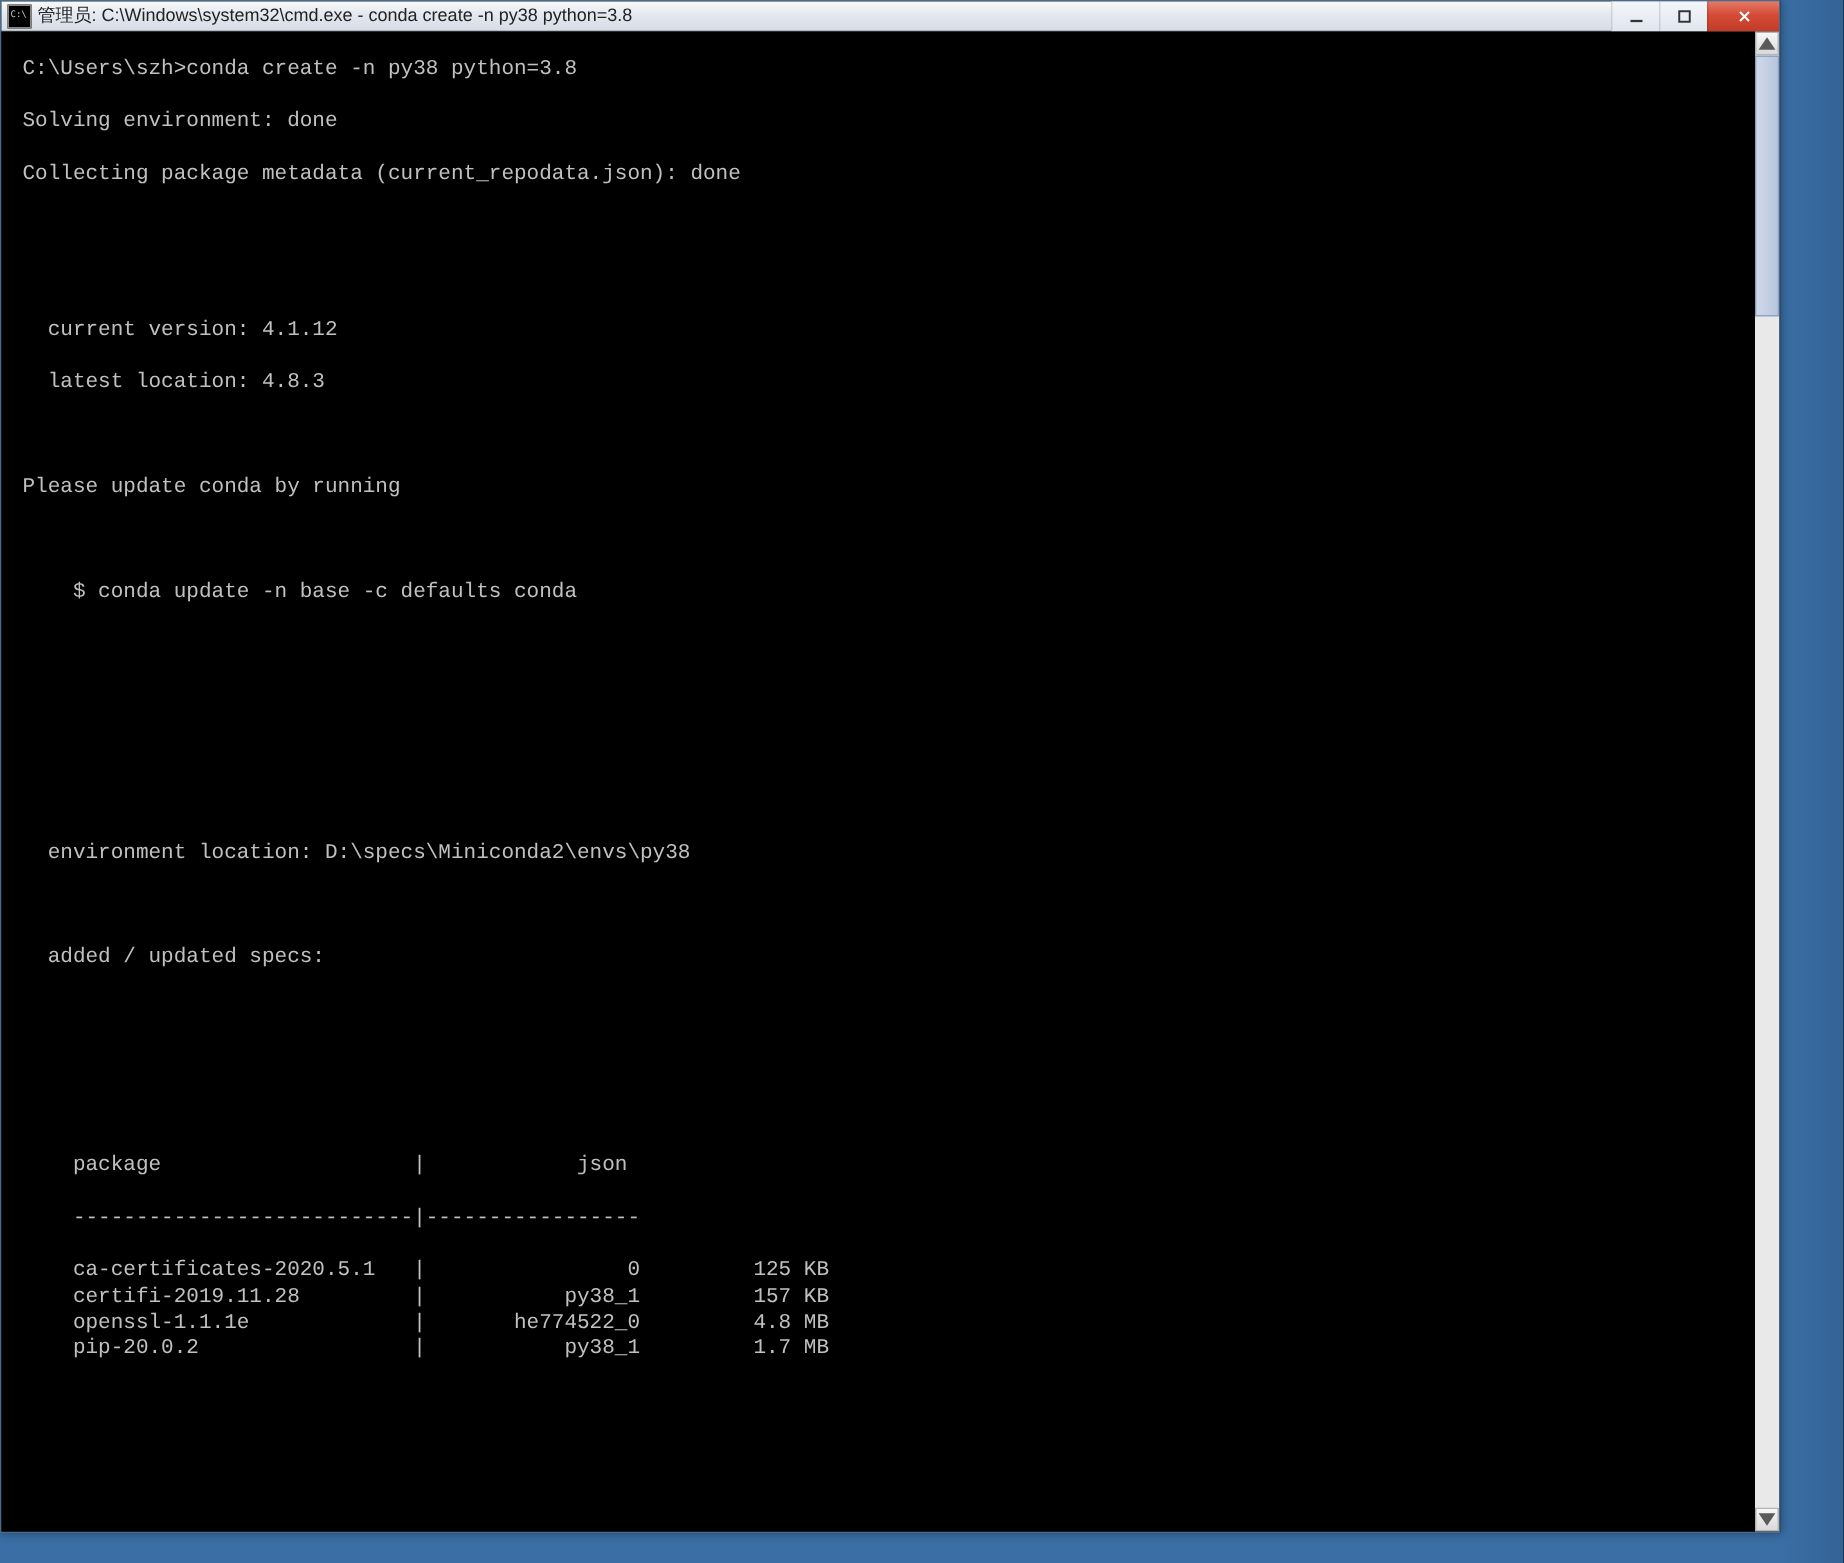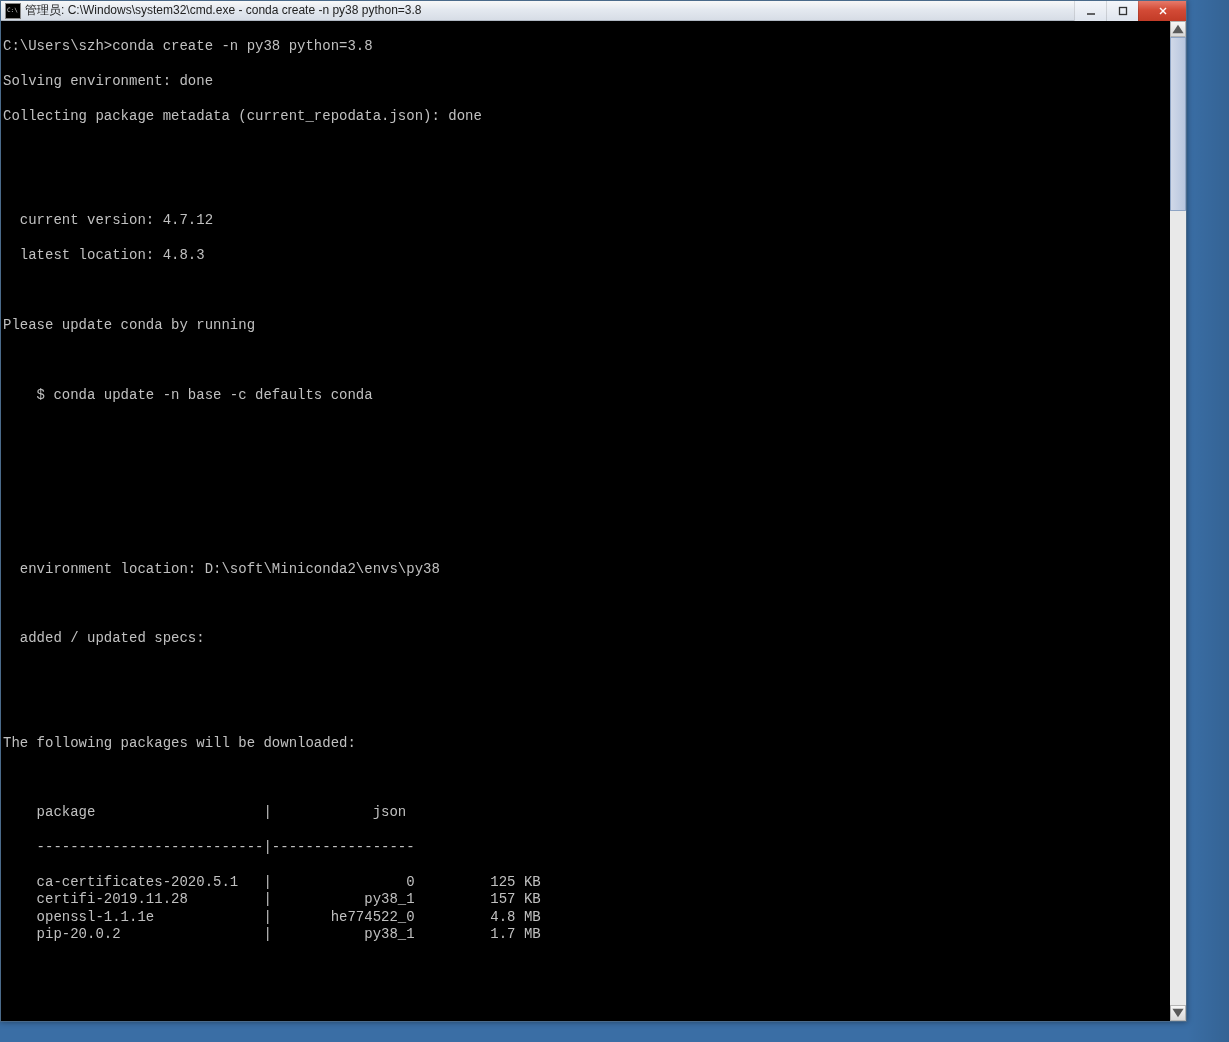--- a/index.html
+++ b/index.html
@@ -80,21 +80,21 @@
     background: #000;
     color: #c0c0c0;
     font-size: 14px;
     line-height: 17.4px;
     white-space: pre;
     overflow: hidden;
   }
   .terminal {
     position: absolute;
     top: 0; left: 0; right: 16px; bottom: 0;
-    padding: 0 0 0 2px;
+    padding: 0 0 0 14px;
   }
   .scrollbar {
     position: absolute;
     top: 0; right: 0; bottom: 0;
     width: 16px;
     background: #e9e9e9;
     display: flex;
     flex-direction: column;
   }
   .scrollbtn {
@@ -155,36 +155,35 @@
     </div>
   </div>
 
   <div class="client">
     <div class="terminal">
 <span class="row prompt">C:\Users\szh&gt;conda create -n py38 python=3.8</span>
 <span class="row">Solving environment: done</span>
 <span class="row">Collecting package metadata (current_repodata.json): done</span>
 <span class="row"> </span>
 <span class="row"> </span>
-<span class="row">  current version: 4.7.12</span>
+<span class="row">  current version: 4.1.12</span>
 <span class="row">  latest location: 4.8.3</span>
 <span class="row"> </span>
 <span class="row">Please update conda by running</span>
 <span class="row"> </span>
 <span class="row">    $ conda update -n base -c defaults conda</span>
 <span class="row"> </span>
 <span class="row"> </span>
 <span class="row"> </span>
 <span class="row"> </span>
-<span class="row">  environment location: D:\soft\Miniconda2\envs\py38</span>
+<span class="row">  environment location: D:\specs\Miniconda2\envs\py38</span>
 <span class="row"> </span>
 <span class="row">  added / updated specs:</span>
 <span class="row"> </span>
 <span class="row"> </span>
-<span class="row">The following packages will be downloaded:</span>
 <span class="row"> </span>
 <span class="row">    package                    |            json</span>
 <span class="row">    ---------------------------|-----------------</span>
 <div id="pkg-rows"><span class="row">    ca-certificates-2020.5.1   |                0         125 KB</span><span class="row">    certifi-2019.11.28         |           py38_1         157 KB</span><span class="row">    openssl-1.1.1e             |       he774522_0         4.8 MB</span><span class="row">    pip-20.0.2                 |           py38_1         1.7 MB</span></div>
 
 
 
 
 
 

